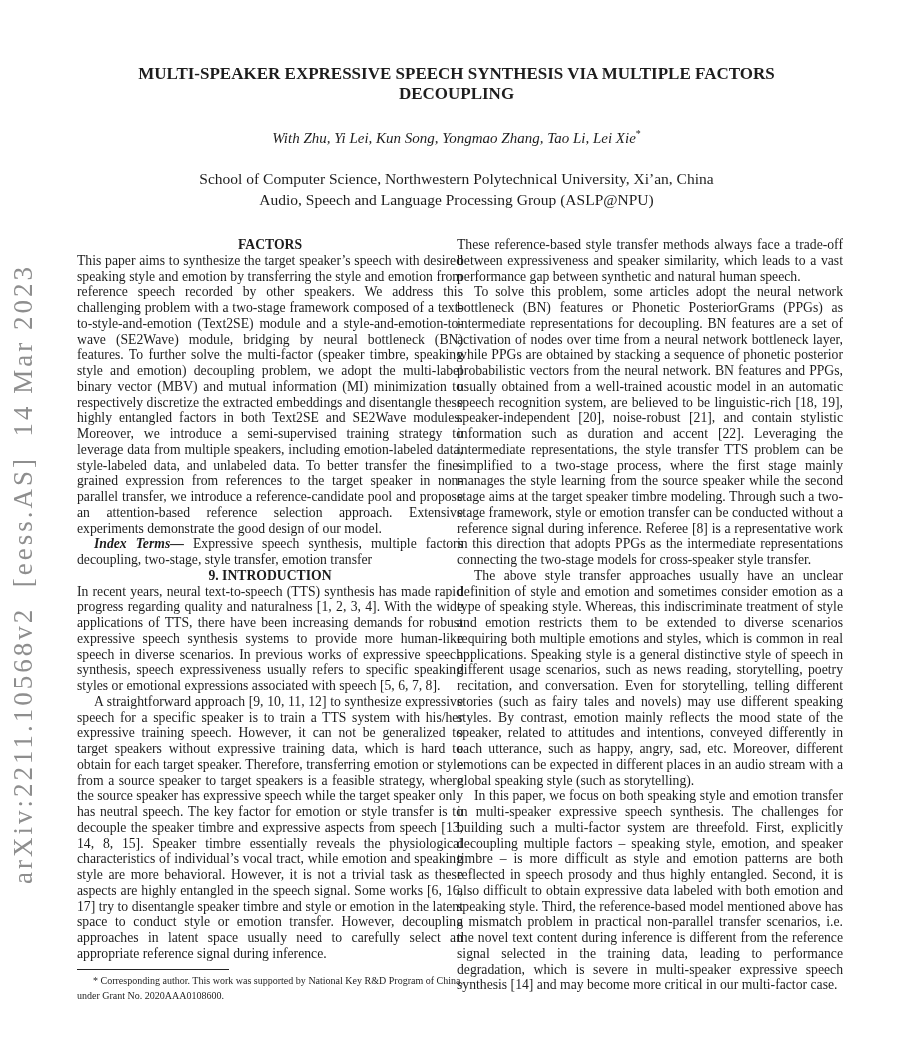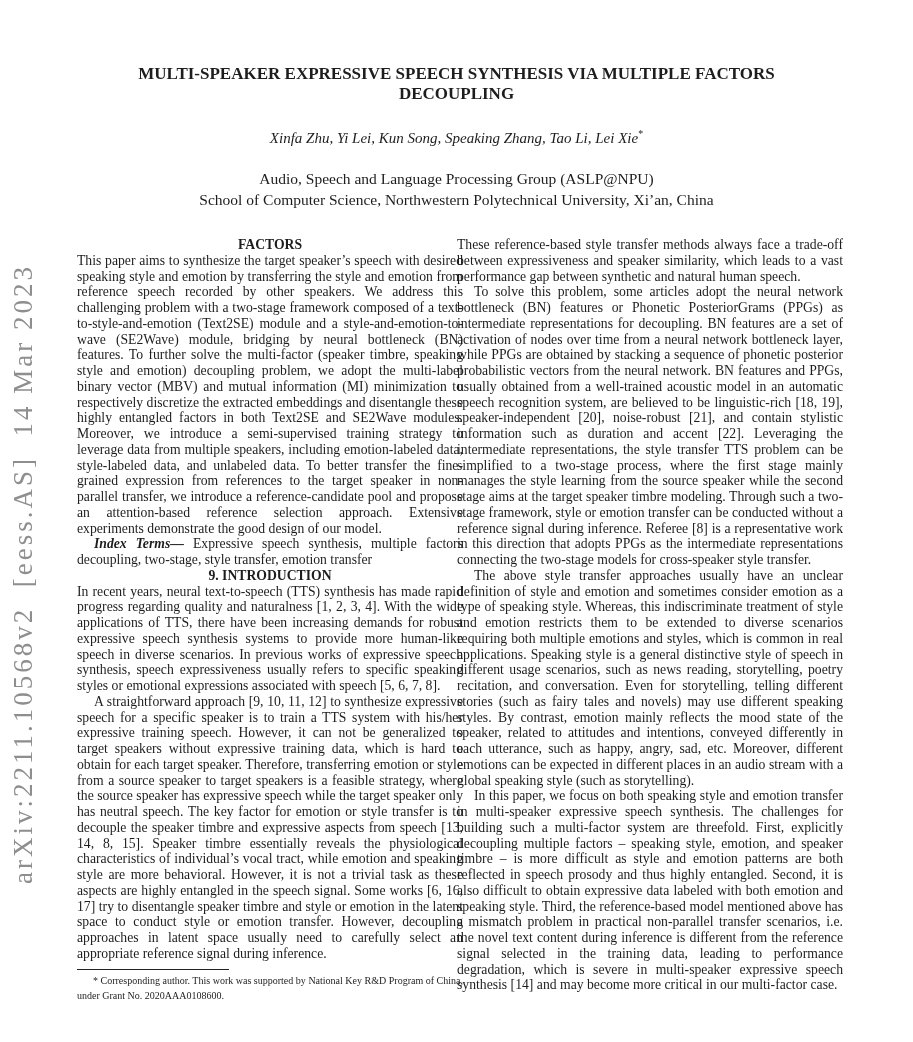--- a/index.html
+++ b/index.html
@@ -87,24 +87,24 @@
 </style>
 </head>
 <body>
 
 <div class="page">
 
   <div class="arxiv-stamp">arXiv:2211.10568v2  [eess.AS]  14 Mar 2023</div>
 
   <div class="header">
     <div class="paper-title">MULTI-SPEAKER EXPRESSIVE SPEECH SYNTHESIS VIA MULTIPLE FACTORS DECOUPLING</div>
-    <div class="authors"><span>Xinfa Zhu, Yi Lei, Kun Song, Speaking Zhang, Tao Li, Lei Xie</span><sup>*</sup></div>
+    <div class="authors"><span>With Zhu, Yi Lei, Kun Song, Yongmao Zhang, Tao Li, Lei Xie</span><sup>*</sup></div>
     <div class="affiliation">
+      <div>School of Computer Science, Northwestern Polytechnical University, Xi’an, China</div>
       <div>Audio, Speech and Language Processing Group (ASLP@NPU)</div>
-      <div>School of Computer Science, Northwestern Polytechnical University, Xi’an, China</div>
     </div>
   </div>
 
   <div class="col col-left">
     <p class="heading-center">FACTORS</p>
     <p>This paper aims to synthesize the target speaker’s speech with desired speaking style and emotion by transferring the style and emotion from reference speech recorded by other speakers. We address this challenging problem with a two-stage framework composed of a text-to-style-and-emotion (Text2SE) module and a style-and-emotion-to-wave (SE2Wave) module, bridging by neural bottleneck (BN) features. To further solve the multi-factor (speaker timbre, speaking style and emotion) decoupling problem, we adopt the multi-label binary vector (MBV) and mutual information (MI) minimization to respectively discretize the extracted embeddings and disentangle these highly entangled factors in both Text2SE and SE2Wave modules. Moreover, we introduce a semi-supervised training strategy to leverage data from multiple speakers, including emotion-labeled data, style-labeled data, and unlabeled data. To better transfer the fine-grained expression from references to the target speaker in non-parallel transfer, we introduce a reference-candidate pool and propose an attention-based reference selection approach. Extensive experiments demonstrate the good design of our model.</p>
     <p class="index-terms"><span class="it-label">Index Terms—</span> <span>Expressive speech synthesis, multiple factors decoupling, two-stage, style transfer, emotion transfer</span></p>
     <p class="heading-center section-heading">9. INTRODUCTION</p>
     <p>In recent years, neural text-to-speech (TTS) synthesis has made rapid progress regarding quality and naturalness [1, 2, 3, 4]. With the wide applications of TTS, there have been increasing demands for robust expressive speech synthesis systems to provide more human-like speech in diverse scenarios. In previous works of expressive speech synthesis, speech expressiveness usually refers to specific speaking styles or emotional expressions associated with speech [5, 6, 7, 8].</p>
     <p class="indent">A straightforward approach [9, 10, 11, 12] to synthesize expressive speech for a specific speaker is to train a TTS system with his/her expressive training speech. However, it can not be generalized to target speakers without expressive training data, which is hard to obtain for each target speaker. Therefore, transferring emotion or style from a source speaker to target speakers is a feasible strategy, where the source speaker has expressive speech while the target speaker only has neutral speech. The key factor for emotion or style transfer is to decouple the speaker timbre and expressive aspects from speech [13, 14, 8, 15]. Speaker timbre essentially reveals the physiological characteristics of individual’s vocal tract, while emotion and speaking style are more behavioral. However, it is not a trivial task as these aspects are highly entangled in the speech signal. Some works [6, 16, 17] try to disentangle speaker timbre and style or emotion in the latent space to conduct style or emotion transfer. However, decoupling approaches in latent space usually need to carefully select an appropriate reference signal during inference.</p>

